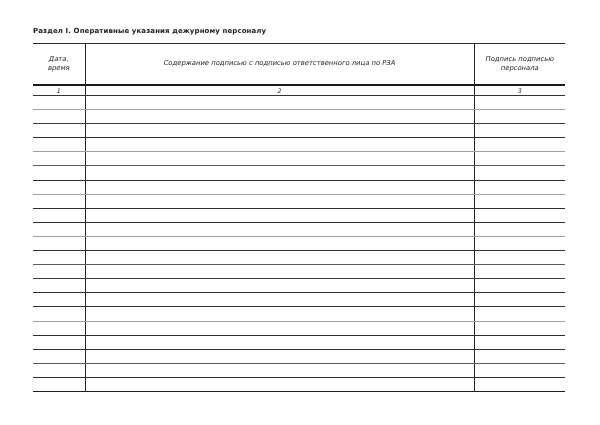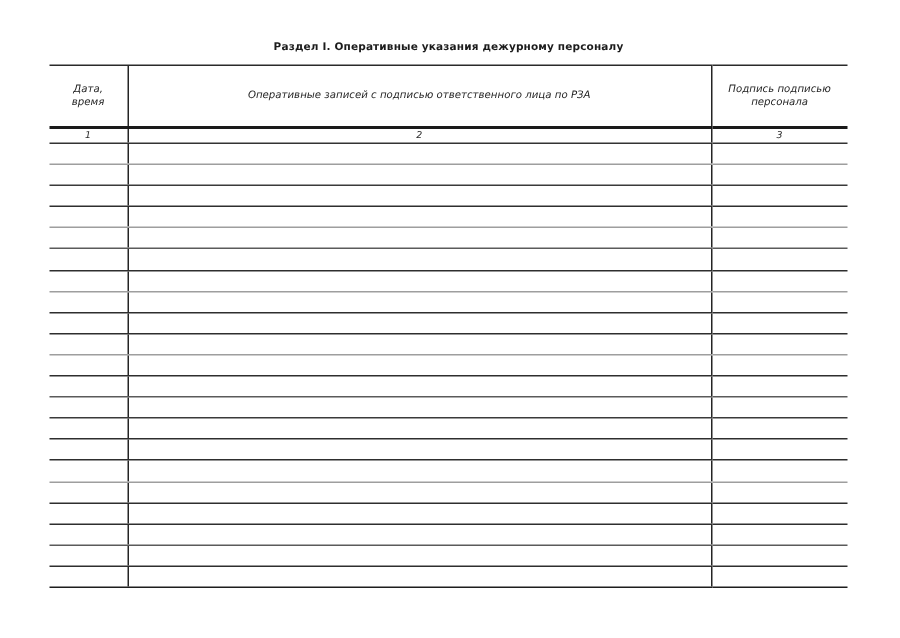--- a/index.html
+++ b/index.html
@@ -16,21 +16,21 @@
     position: relative;
     width: 600px;
     height: 425px;
     background: #ffffff;
   }
   .doc-title {
     position: absolute;
     top: 27px;
     left: 33px;
     width: 532px;
-    text-align: center;
+    text-align: left;
     font-size: 7px;
     font-weight: bold;
     letter-spacing: 0.1px;
     color: #1c1c1c;
     white-space: nowrap;
   }
   table.journal {
     position: absolute;
     top: 43px;
     left: 33px;
@@ -89,21 +89,21 @@
 
   <table class="journal">
     <colgroup>
       <col class="col-1">
       <col class="col-2">
       <col class="col-3">
     </colgroup>
     <thead>
       <tr class="header-row">
         <th class="c1">Дата, время</th>
-        <th class="c2">Оперативные записей с подписью ответственного лица по РЗА</th>
+        <th class="c2">Содержание подписью с подписью ответственного лица по РЗА</th>
         <th class="c3">Подпись подписью персонала</th>
       </tr>
       <tr class="number-row">
         <td class="c1">1</td>
         <td class="c2">2</td>
         <td class="c3">3</td>
       </tr>
     </thead>
     <tbody class="rows">
         <tr>

